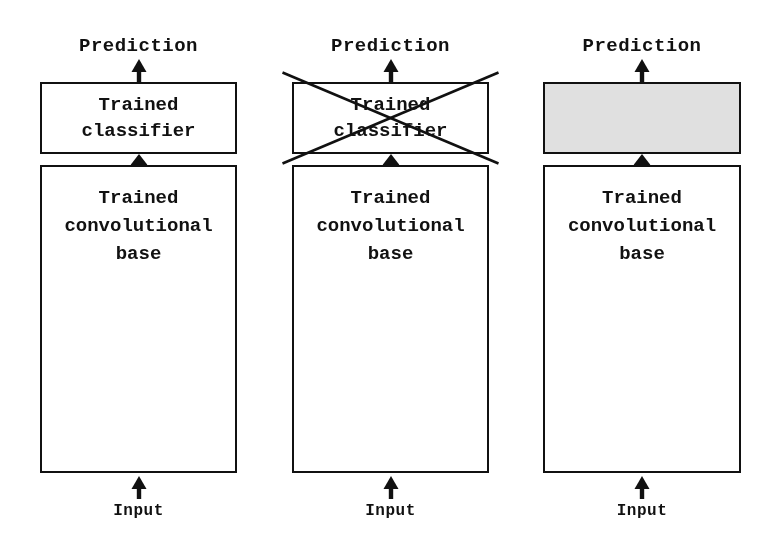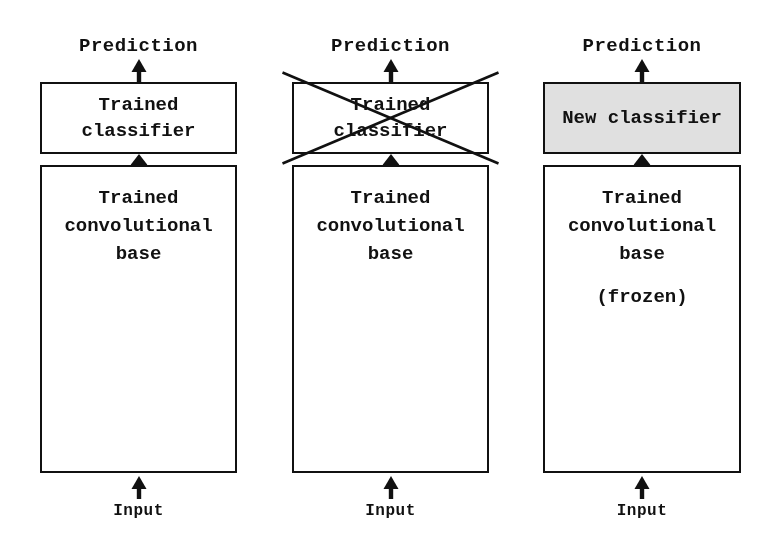--- a/index.html
+++ b/index.html
@@ -112,30 +112,28 @@
     <div class="input">Input</div>
   </div>
 
   <div class="col" id="col3">
     <div class="pred">Prediction</div>
     <svg class="arrow top" width="18" height="23" viewBox="0 0 18 23">
       <polygon points="9,0 1.5,13 16.5,13" fill="#111"></polygon>
         <rect x="6.8" y="12" width="4.4" height="11" fill="#111"></rect>
     </svg>
     <div class="clf" style="background: rgb(224, 224, 224);">
-      <div>New classifier</div>
     </div>
     <svg class="junction" width="17" height="11" viewBox="0 0 17 11">
       <polygon points="8.5,0 0,11 17,11" fill="#111"></polygon>
     </svg>
     <div class="base">
       <div>Trained</div>
       <div>convolutional</div>
       <div>base</div>
-      <div class="note">(frozen)</div>
     </div>
     <svg class="arrow bottom" width="18" height="23" viewBox="0 0 18 23">
       <polygon points="9,0 1.5,13 16.5,13" fill="#111"></polygon>
         <rect x="6.8" y="12" width="4.4" height="11" fill="#111"></rect>
     </svg>
     <div class="input">Input</div>
   </div>
 
 </div>
 

